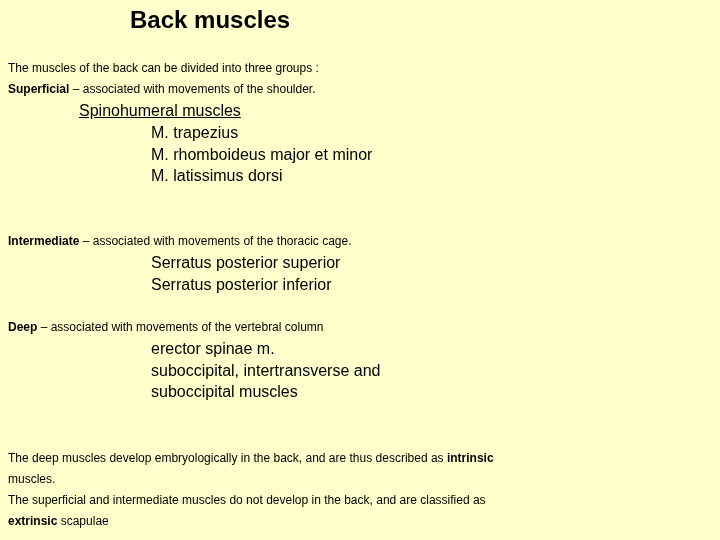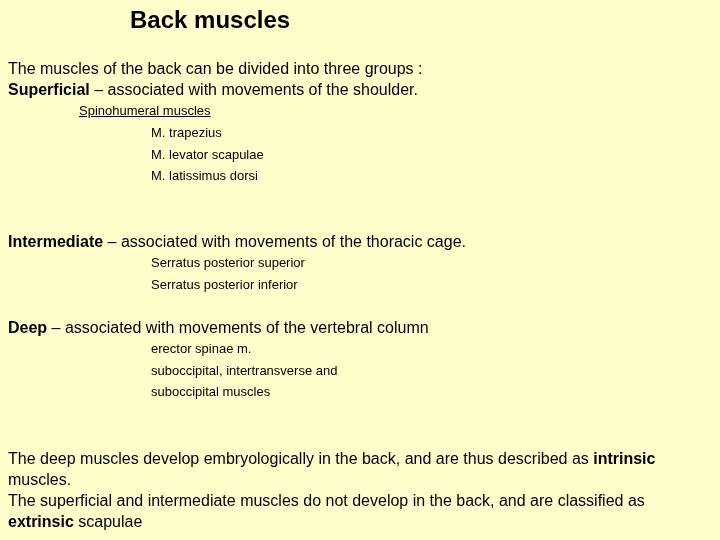--- a/index.html
+++ b/index.html
@@ -6,41 +6,41 @@
   body {
     width: 720px; height: 540px; overflow: hidden;
     background: #FFFFCC;
     color: #000;
     position: relative;
   }
   .serif { font-family: Liberation Sans, sans-serif; }
   .sans  { font-family: "Liberation Sans", "DejaVu Sans", sans-serif; }
   .abs { position: absolute; white-space: nowrap; }
   .title { font-size: 24px; font-weight: bold; left: 130px; top: 6px; }
-  .para { font-size: 16px; line-height: 21px; }
-  .list { font-size: 13px; line-height: 21.7px; }
+  .para { font-size: 12px; line-height: 21px; }
+  .list { font-size: 16px; line-height: 21.7px; }
   b { font-weight: bold; }
   .u { text-decoration: underline; }
 </style>
 </head>
 <body>
 
 <div>
 
   <div class="abs serif title">Back muscles</div>
 
   <div class="abs serif para" style="left:8px; top:58px;">The muscles of the back can be divided into three groups :</div>
 
   <div class="abs serif para" style="left:8px; top:79px;">
     <b>Superficial</b><span> – associated with movements of the shoulder.</span>
   </div>
   <div class="abs sans list u" style="left:79px; top:100px;">Spinohumeral muscles</div>
   <div class="abs sans list" style="left:151px; top:122px;">
     <div>M. trapezius</div>
-    <div>M. levator scapulae</div>
+    <div>M. rhomboideus major et minor</div>
     <div>M. latissimus dorsi</div>
   </div>
 
   <div class="abs serif para" style="left:8px; top:231px;">
     <b>Intermediate</b><span> – associated with movements of the thoracic cage.</span>
   </div>
   <div class="abs sans list" style="left:151px; top:252px;">
     <div>Serratus posterior superior</div>
     <div>Serratus posterior inferior</div>
   </div>

